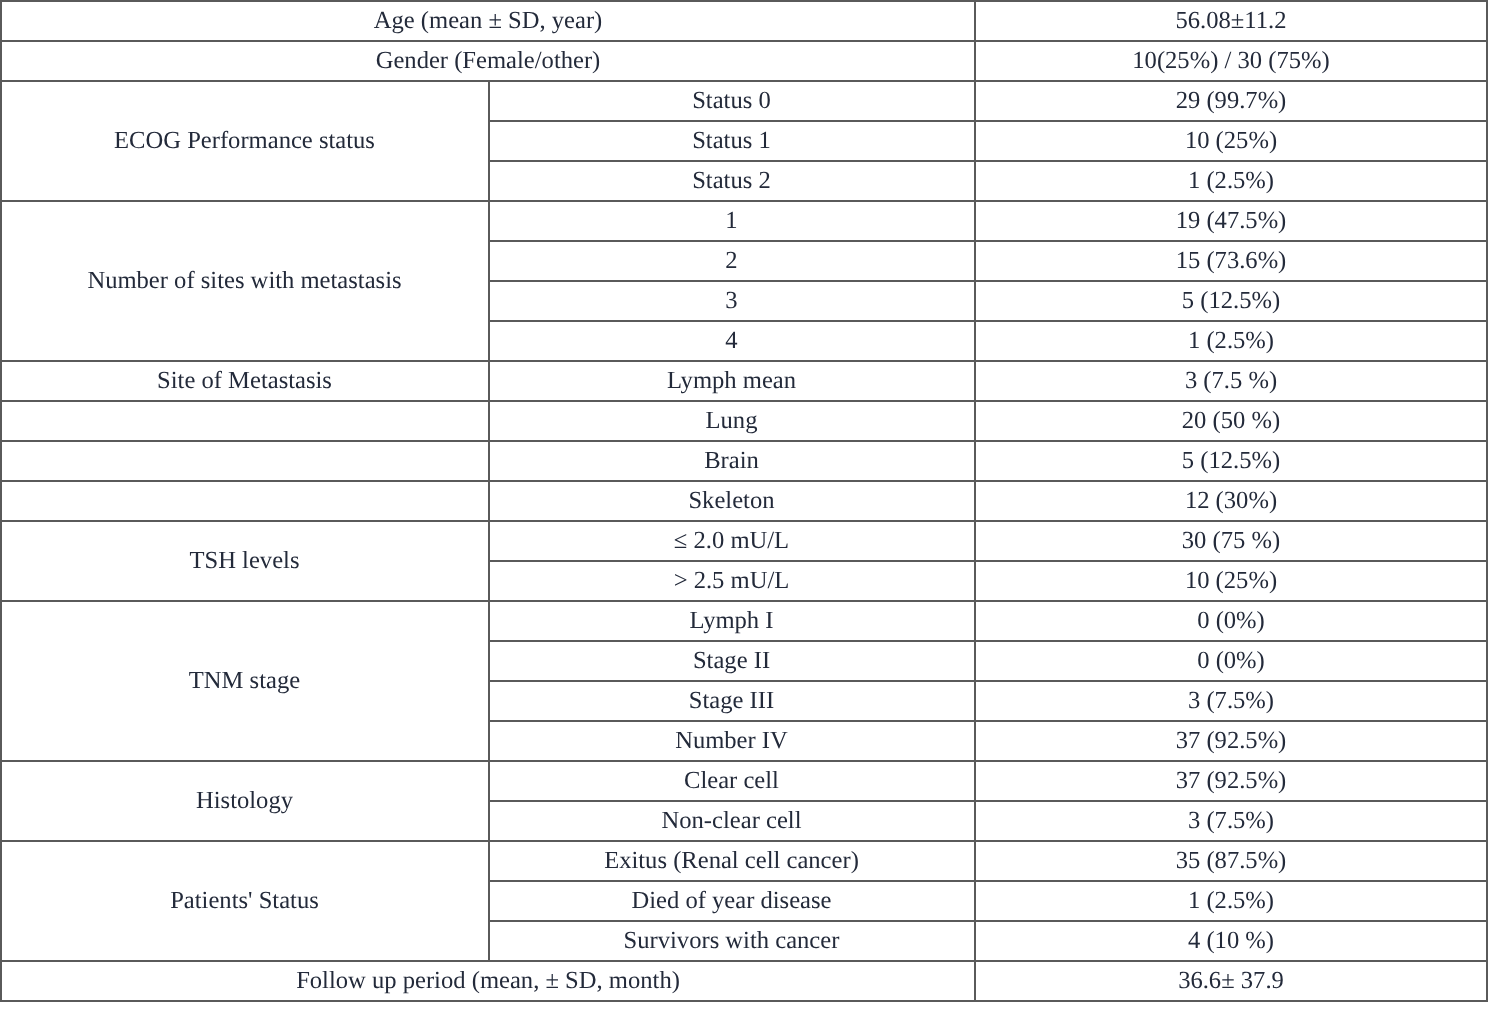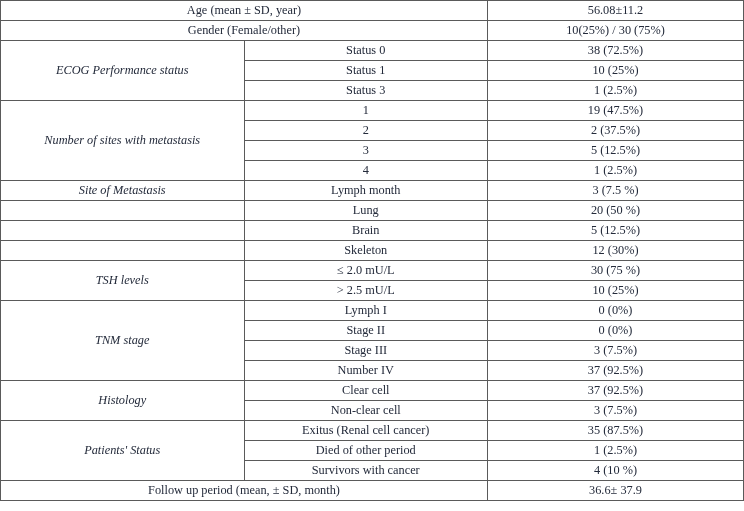--- a/index.html
+++ b/index.html
@@ -25,21 +25,21 @@
     text-align: center;
     vertical-align: middle;
     font-size: 12.3px;
     line-height: 1.15;
     color: #232a3a;
     padding: 1px 3px;
     background: #ffffff;
     white-space: nowrap;
     overflow: hidden;
   }
-  td.col-label   { width: 245px; font-style: italic; }
+  td.col-label   { width: 245px; }
   td.col-sub     { width: 250px; }
   td.col-value   { width: 249px; }
   td.span-all-label { }
   tr { height: 20px; }
 </style>
 </head>
 <body>
 
 <table id="clinical-table">
   <tbody>
@@ -47,50 +47,50 @@
         <td colspan="2" class="span-all-label">Age (mean ± SD, year)</td>
         <td class="col-value">56.08±11.2</td>
       </tr>
       <tr>
         <td colspan="2" class="span-all-label">Gender (Female/other)</td>
         <td class="col-value">10(25%) / 30 (75%)</td>
       </tr>
       <tr>
         <td rowspan="3" class="col-label">ECOG Performance status</td>
         <td class="col-sub">Status 0</td>
-        <td class="col-value">38 (72.5%)</td>
+        <td class="col-value">29 (99.7%)</td>
       </tr>
       <tr>
         <td class="col-sub">Status 1</td>
         <td class="col-value">10 (25%)</td>
       </tr>
       <tr>
-        <td class="col-sub">Status 3</td>
+        <td class="col-sub">Status 2</td>
         <td class="col-value">1 (2.5%)</td>
       </tr>
       <tr>
         <td rowspan="4" class="col-label">Number of sites with metastasis</td>
         <td class="col-sub">1</td>
         <td class="col-value">19 (47.5%)</td>
       </tr>
       <tr>
         <td class="col-sub">2</td>
-        <td class="col-value">2 (37.5%)</td>
+        <td class="col-value">15 (73.6%)</td>
       </tr>
       <tr>
         <td class="col-sub">3</td>
         <td class="col-value">5 (12.5%)</td>
       </tr>
       <tr>
         <td class="col-sub">4</td>
         <td class="col-value">1 (2.5%)</td>
       </tr>
       <tr>
         <td class="col-label">Site of Metastasis</td>
-        <td class="col-sub">Lymph month</td>
+        <td class="col-sub">Lymph mean</td>
         <td class="col-value">3 (7.5 %)</td>
       </tr>
       <tr>
         <td class="col-label"></td>
         <td class="col-sub">Lung</td>
         <td class="col-value">20 (50 %)</td>
       </tr>
       <tr>
         <td class="col-label"></td>
         <td class="col-sub">Brain</td>
@@ -135,21 +135,21 @@
       <tr>
         <td class="col-sub">Non-clear cell</td>
         <td class="col-value">3 (7.5%)</td>
       </tr>
       <tr>
         <td rowspan="3" class="col-label">Patients' Status</td>
         <td class="col-sub">Exitus (Renal cell cancer)</td>
         <td class="col-value">35 (87.5%)</td>
       </tr>
       <tr>
-        <td class="col-sub">Died of other period</td>
+        <td class="col-sub">Died of year disease</td>
         <td class="col-value">1 (2.5%)</td>
       </tr>
       <tr>
         <td class="col-sub">Survivors with cancer</td>
         <td class="col-value">4 (10 %)</td>
       </tr>
       <tr>
         <td colspan="2" class="span-all-label">Follow up period (mean, ± SD,  month)</td>
         <td class="col-value">36.6± 37.9</td>
       </tr>

